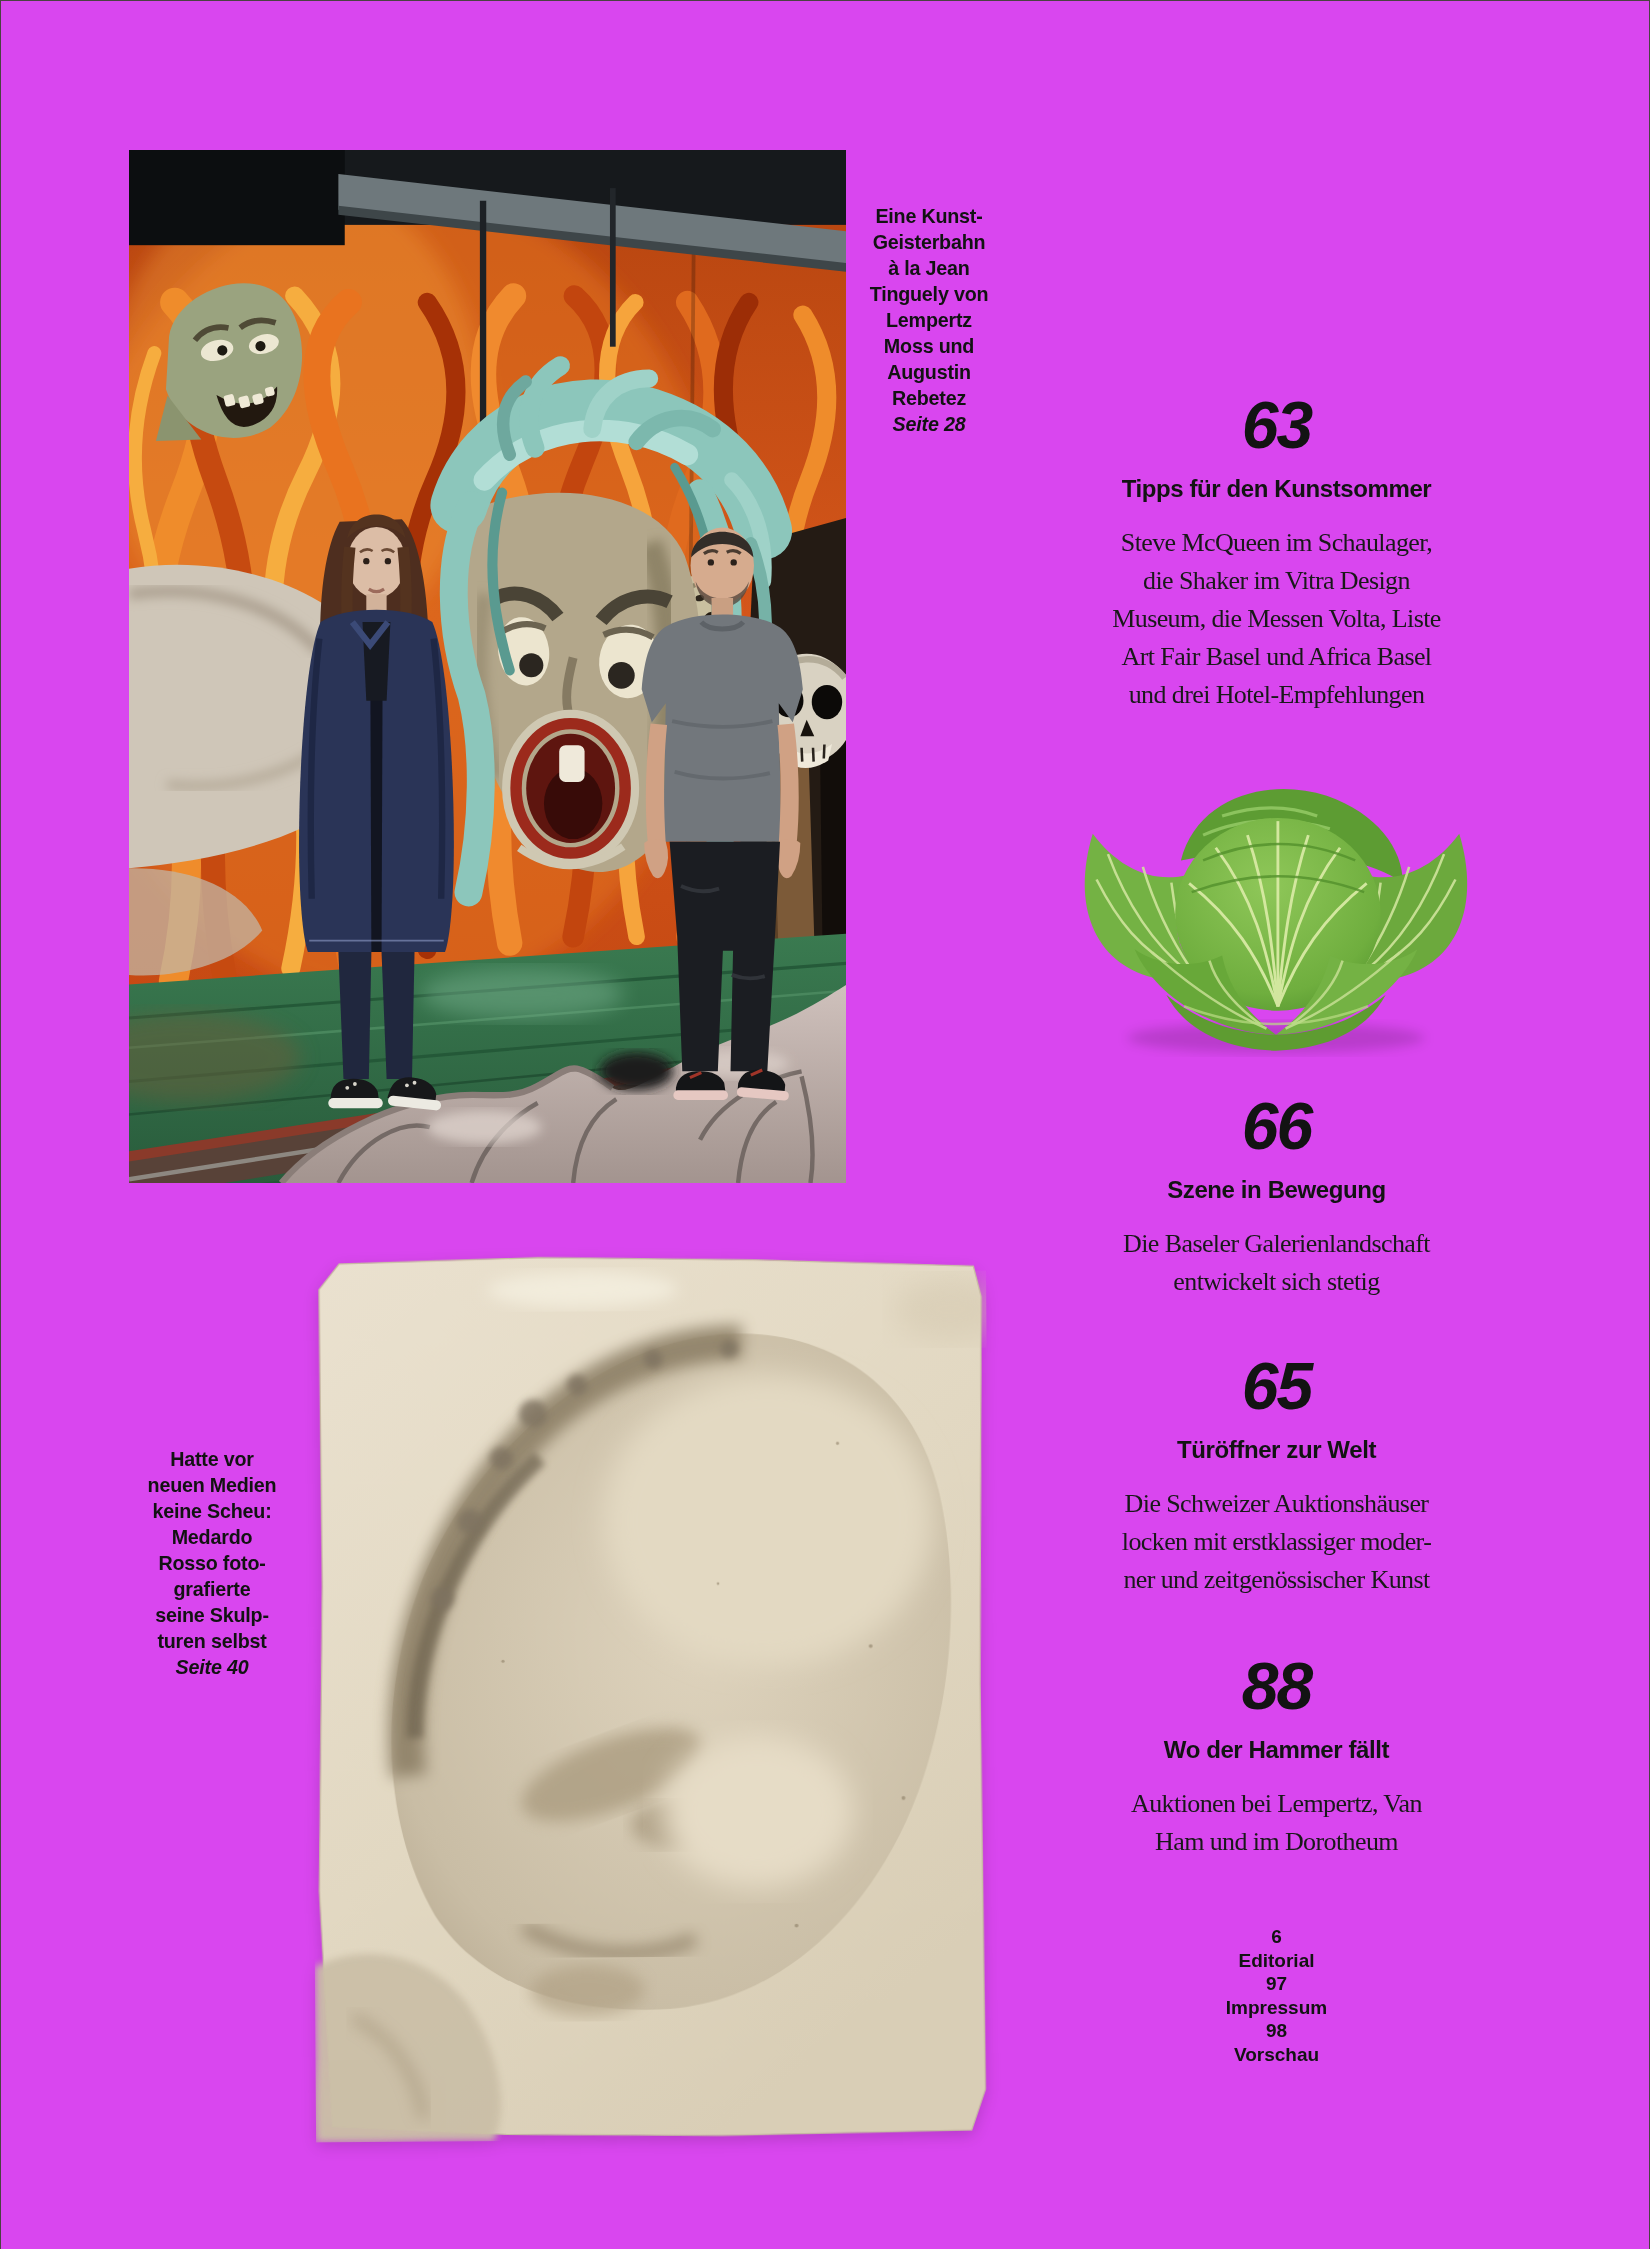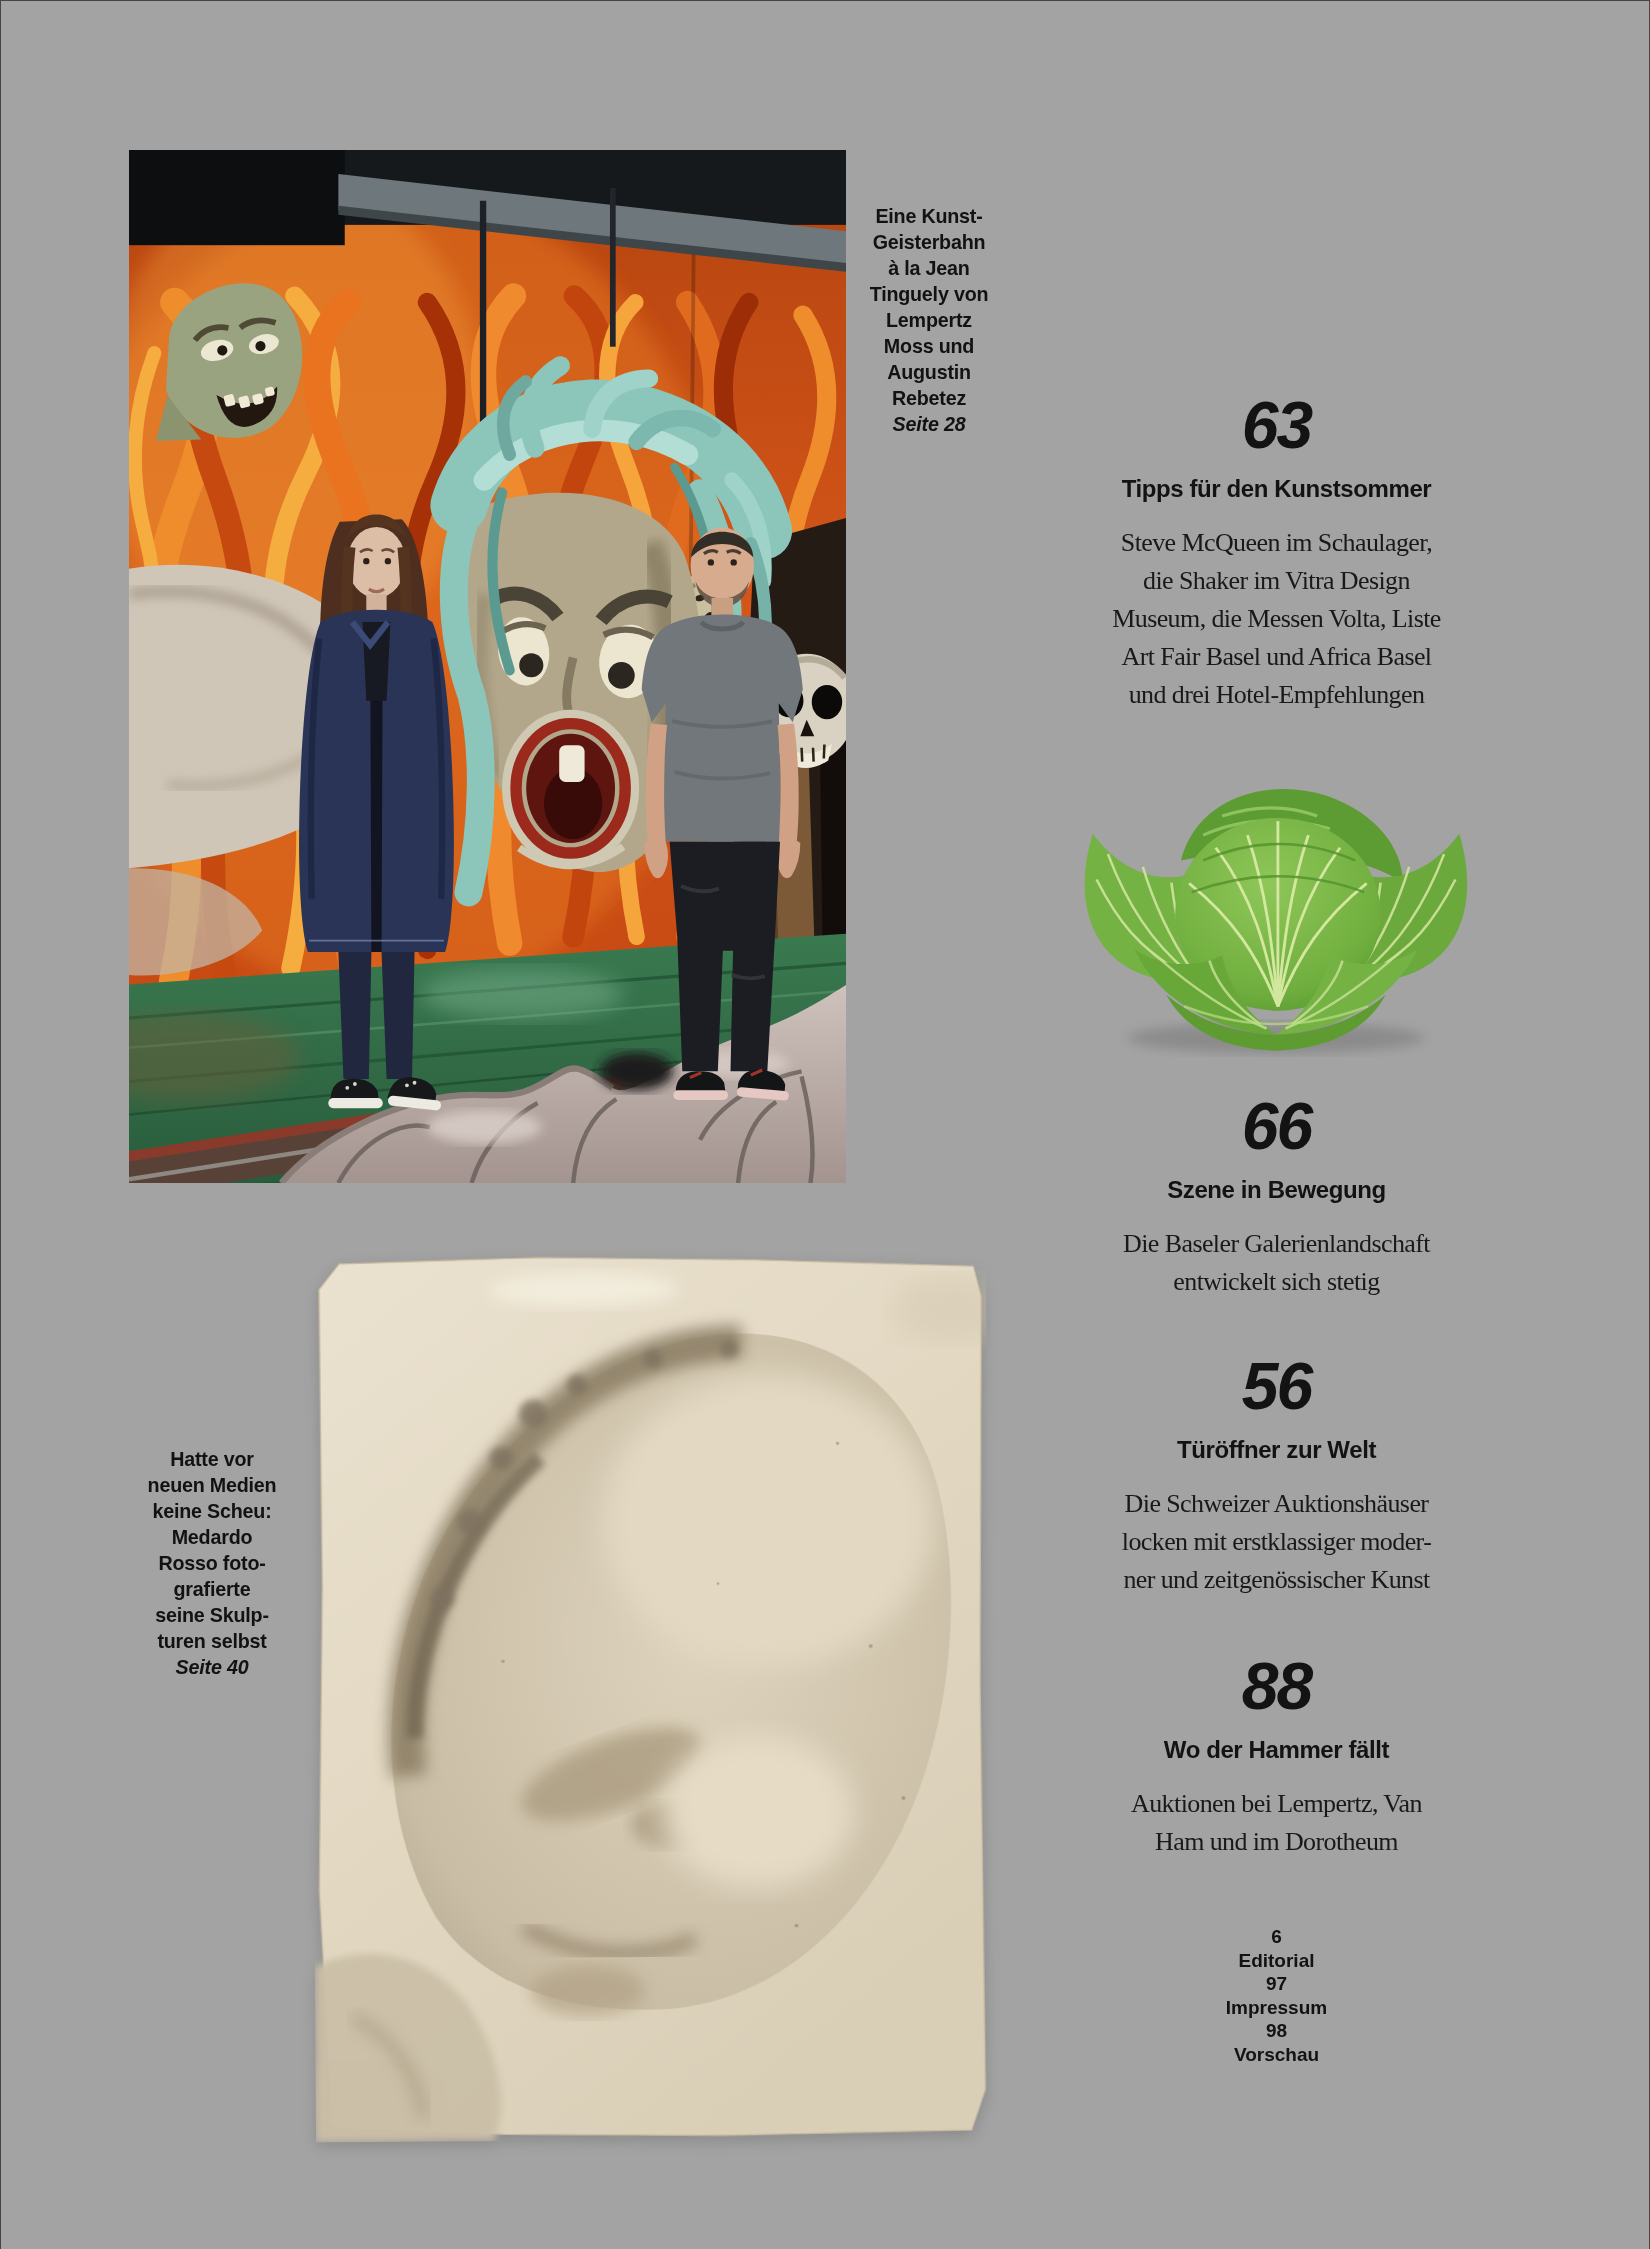--- a/index.html
+++ b/index.html
@@ -1,17 +1,17 @@
 <!DOCTYPE html>
 <html style="font-size:10px"><head>
 <meta charset="utf-8">
 <style>
   html,body{margin:0;padding:0;background:#ffffff;}
   .page{
-    position:relative;width:1650px;height:2250px;background:#a3a3a3;
+    position:relative;width:1650px;height:2250px;background:#d946ef;
     border:1.9px solid #4b4341;box-sizing:border-box;overflow:hidden;
     font-family:"Liberation Sans",sans-serif;color:#111;
   }
   .photo{position:absolute;}
   .photo svg{display:block;width:100%;height:100%;}
   .photo-ghost{left:128px;top:149px;width:717px;height:1033px;}
   .photo-rosso{left:312px;top:1253px;width:676px;height:886px;
     transform:rotate(-0.4deg);filter:drop-shadow(0 5px 7.6px rgba(0,0,0,.16));}
   .cabbage{left:1056px;top:758px;width:438px;height:298px;}
 
@@ -296,21 +296,21 @@
     <div class="toc-block b66">
       <div class="toc-num">66</div>
       <div class="toc-title">Szene in Bewegung</div>
       <div class="toc-body">
         <div>Die Baseler Galerienlandschaft</div>
         <div>entwickelt sich stetig</div>
       </div>
     </div>
 
     <div class="toc-block b82">
-      <div class="toc-num">56</div>
+      <div class="toc-num">65</div>
       <div class="toc-title">Türöffner zur Welt</div>
       <div class="toc-body">
         <div>Die Schweizer Auktionshäuser</div>
         <div>locken mit erstklassiger moder-</div>
         <div>ner und zeitgenössischer Kunst</div>
       </div>
     </div>
 
     <div class="toc-block b88">
       <div class="toc-num">88</div>

